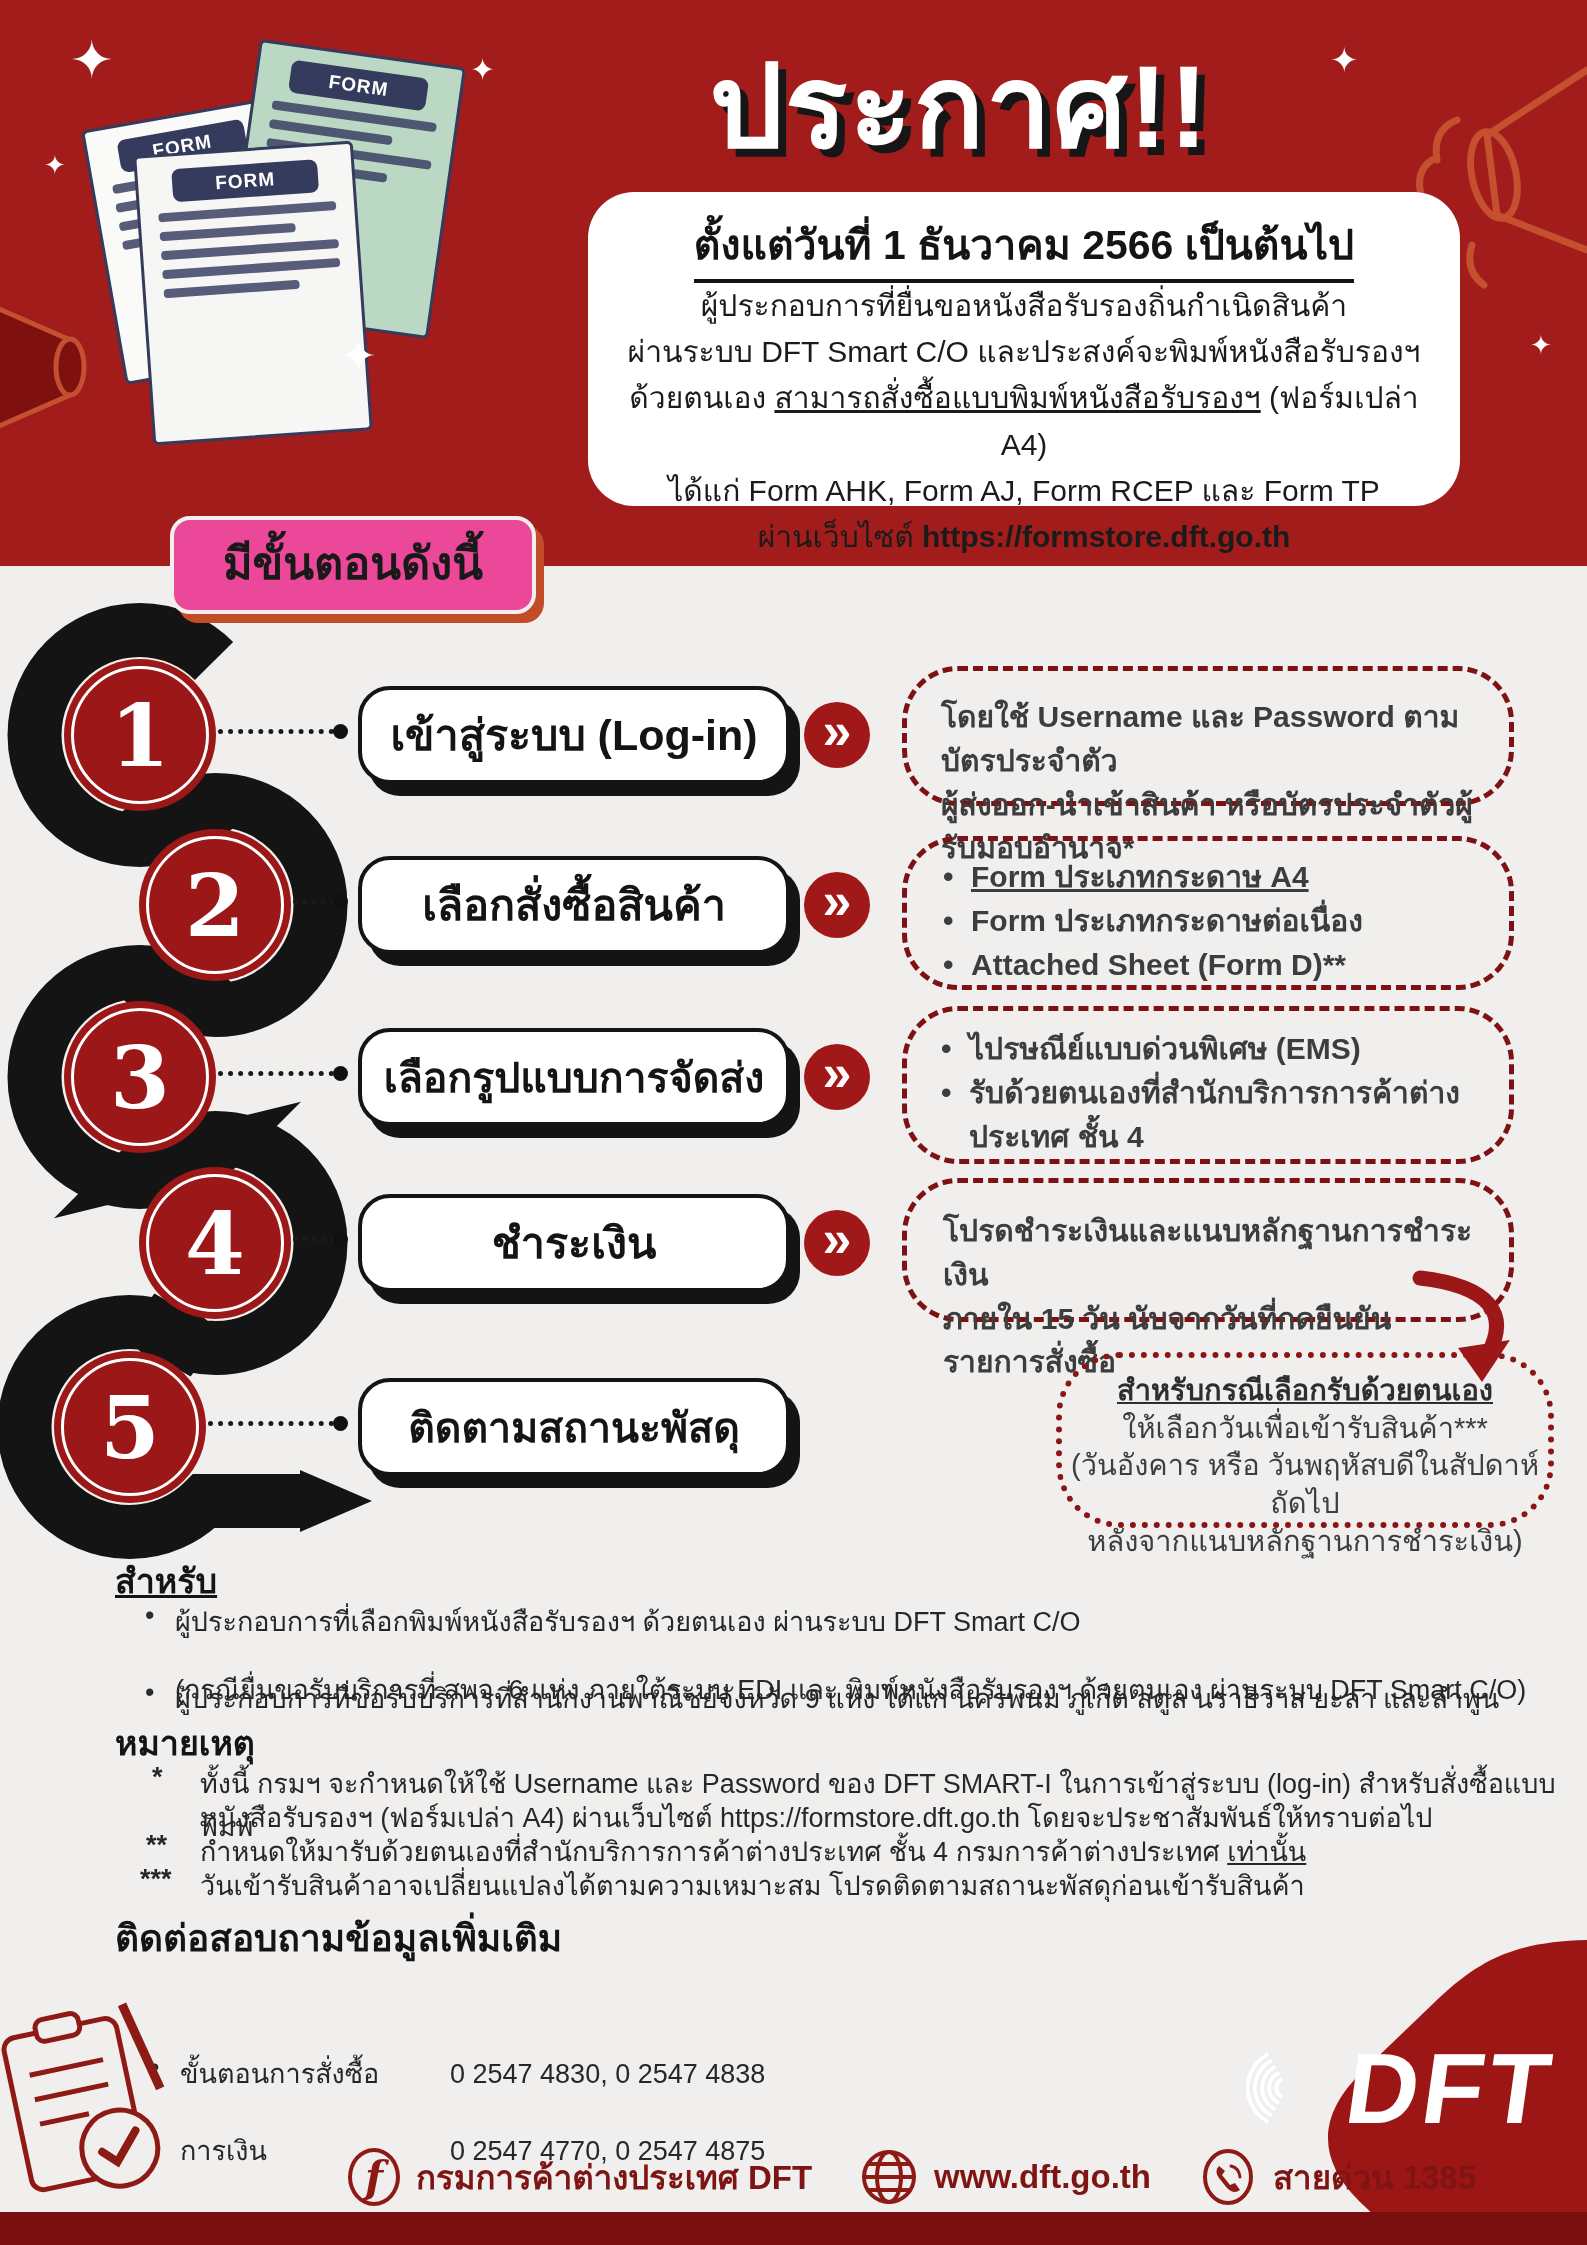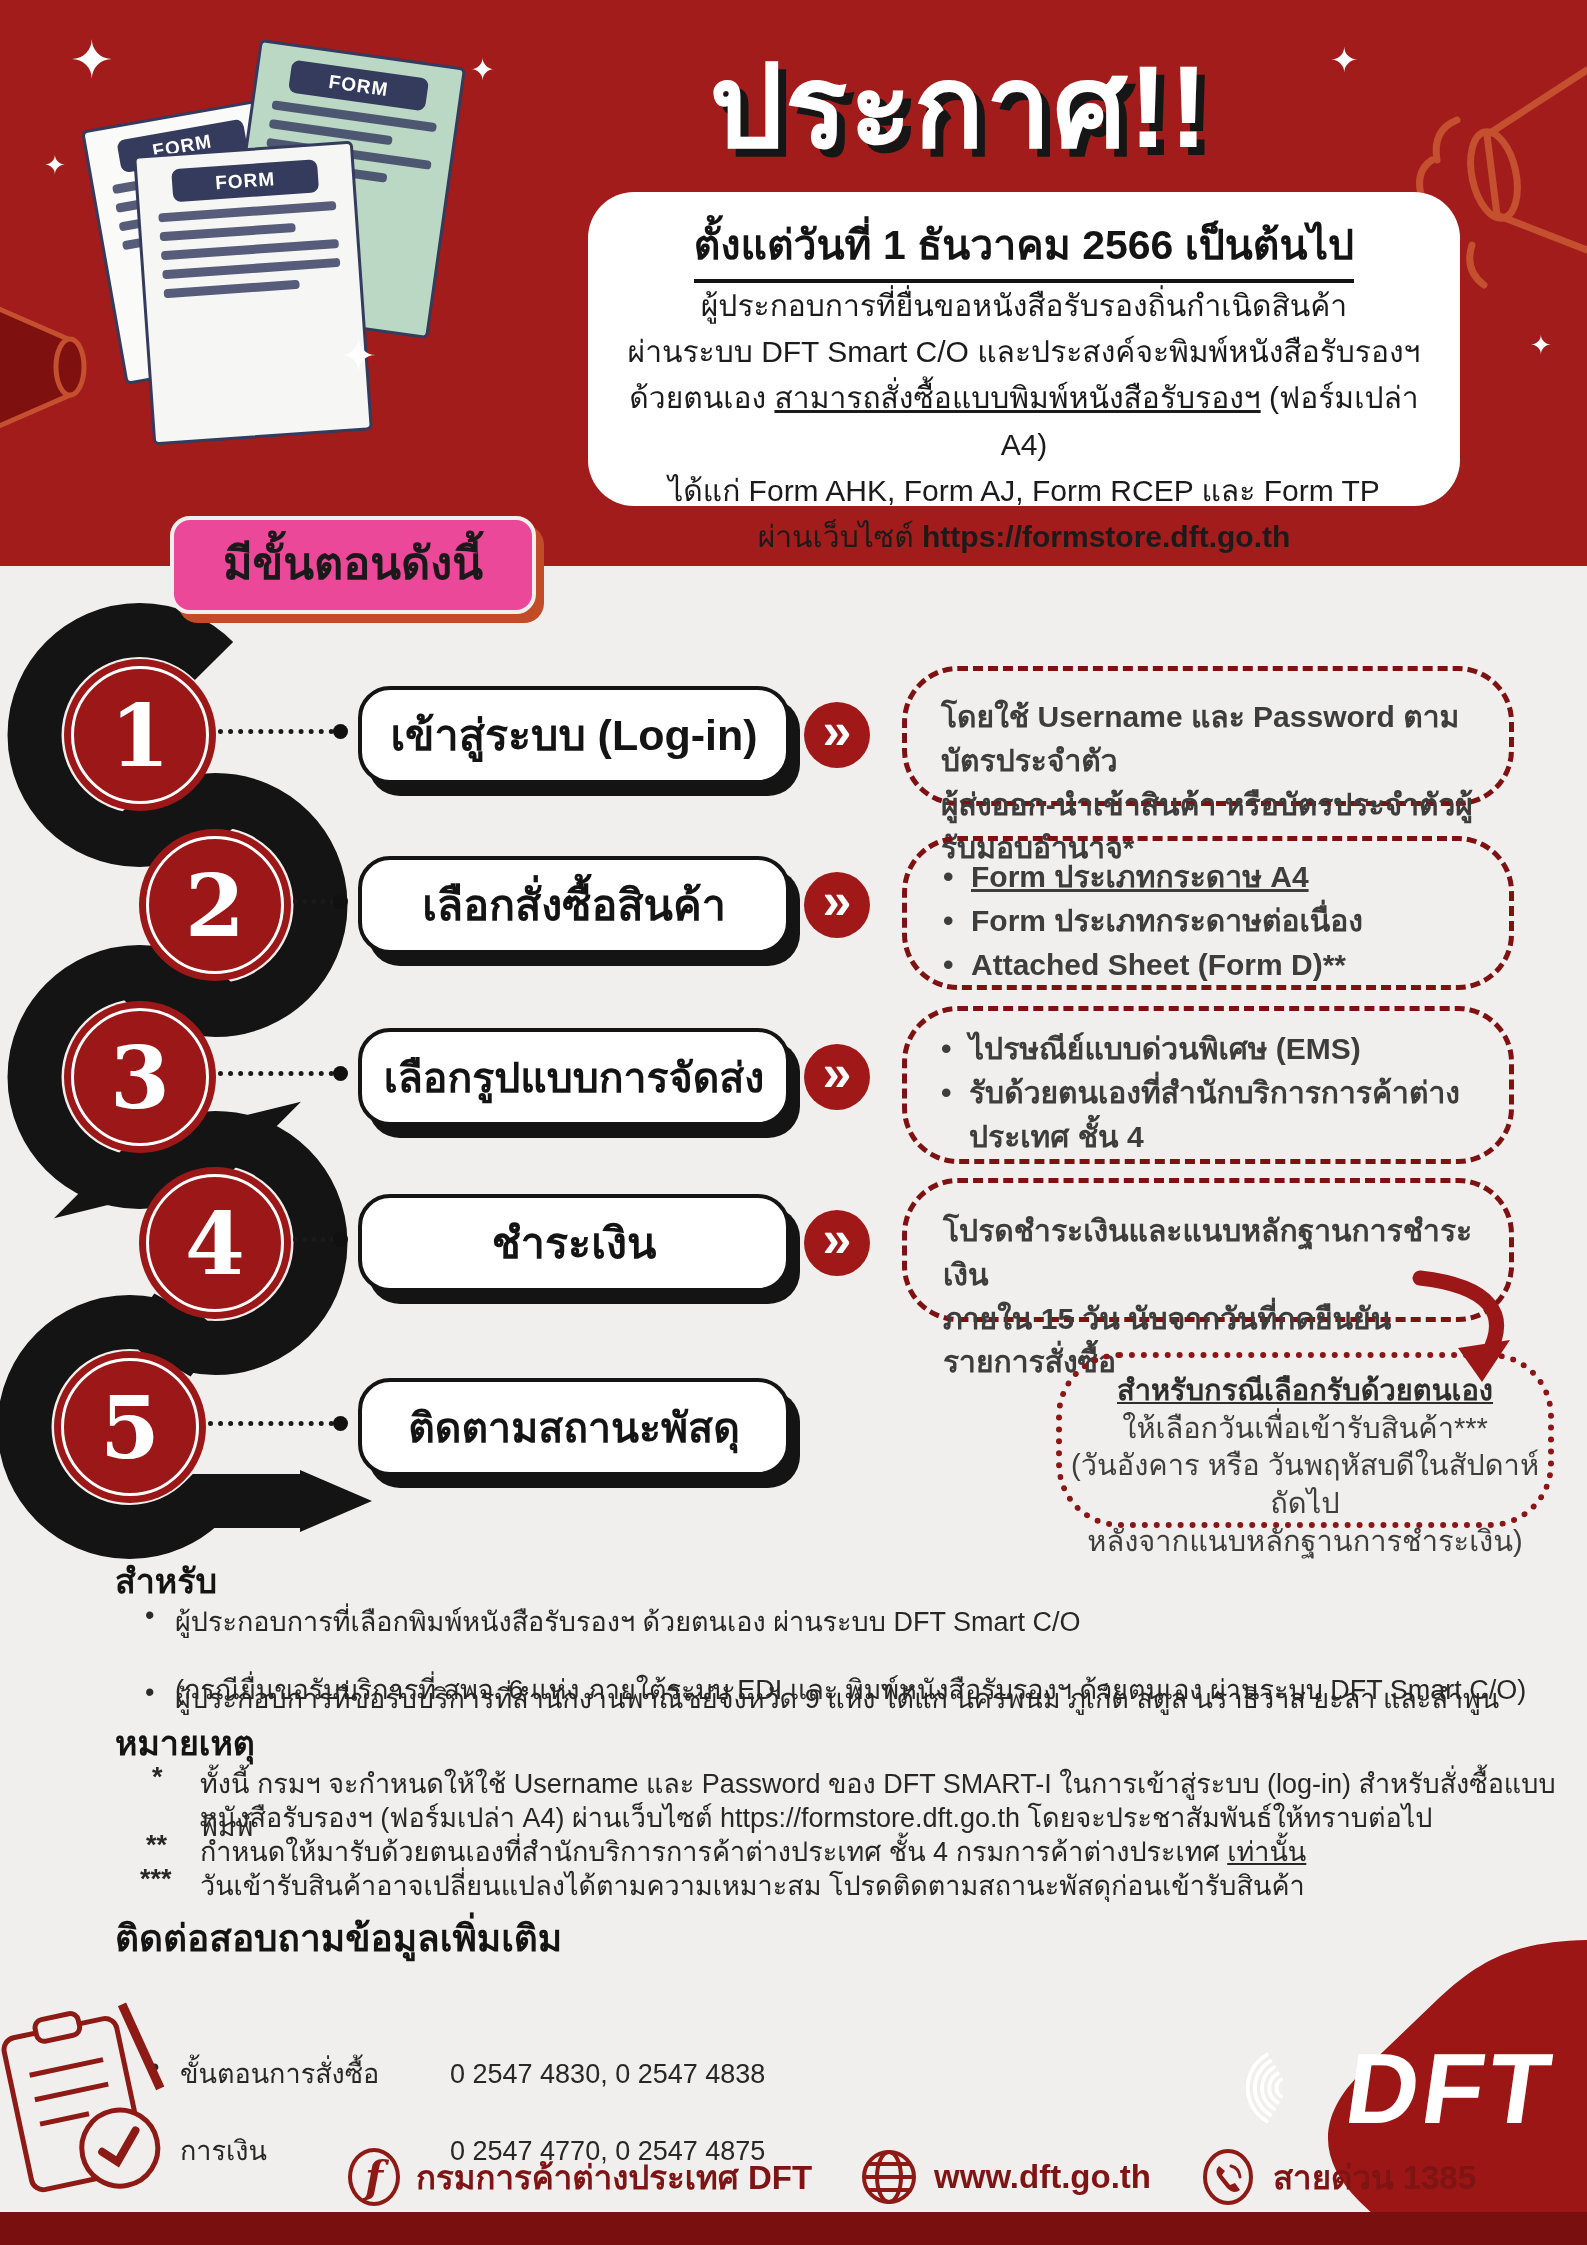--- a/index.html
+++ b/index.html
@@ -224,21 +224,21 @@
     <polygon points="60,82 112,74 84,116" fill="#9C1717"></polygon>
   </svg>
 
   <div class="abs notebox">
     <div class="t">สำหรับกรณีเลือกรับด้วยตนเอง</div>
     <div>ให้เลือกวันเพื่อเข้ารับสินค้า***</div>
     <div>(วันอังคาร หรือ วันพฤหัสบดีในสัปดาห์ถัดไป</div>
     <div>หลังจากแนบหลักฐานการชำระเงิน)</div>
   </div>
 
-  <div class="abs sec-title" style="left:115px;top:1554px;font-size:34px;">สำหรับ</div>
+  <div class="abs sec-title" style="left:115px;top:1554px;font-size:34px;text-decoration:underline;">สำหรับ</div>
   <div class="abs brow with-dot" style="left:145px;top:1600px;width:1380px;">ผู้ประกอบการที่เลือกพิมพ์หนังสือรับรองฯ ด้วยตนเอง ผ่านระบบ DFT Smart C/O</div>
   <div class="abs brow with-dot" style="left:145px;top:1634px;width:1400px;">ผู้ประกอบการที่ขอรับบริการที่สำนักงานพาณิชย์จังหวัด 9 แห่ง ได้แก่ นครพนม ภูเก็ต สตูล นราธิวาส ยะลา และลำพูน</div>
   <div class="abs brow" style="left:175px;top:1668px;width:1390px;">(กรณียื่นขอรับบริการที่ สพจ. 6 แห่ง ภายใต้ระบบ EDI และ พิมพ์หนังสือรับรองฯ ด้วยตนเอง ผ่านระบบ DFT Smart C/O)</div>
 
   <div class="abs sec-title" style="left:115px;top:1716px;font-size:34px;">หมายเหตุ</div>
   <div class="abs marker" style="left:152px;top:1762px;">*</div>
   <div class="abs brow" style="left:200px;top:1762px;width:1360px;">ทั้งนี้ กรมฯ จะกำหนดให้ใช้ Username และ Password ของ DFT SMART-I ในการเข้าสู่ระบบ (log-in) สำหรับสั่งซื้อแบบพิมพ์</div>
   <div class="abs brow" style="left:200px;top:1796px;width:1360px;">หนังสือรับรองฯ (ฟอร์มเปล่า A4) ผ่านเว็บไซต์ https://formstore.dft.go.th โดยจะประชาสัมพันธ์ให้ทราบต่อไป</div>
   <div class="abs marker" style="left:146px;top:1830px;">**</div>
   <div class="abs brow" style="left:200px;top:1830px;width:1360px;"><span>กำหนดให้มารับด้วยตนเองที่สำนักบริการการค้าต่างประเทศ ชั้น 4 กรมการค้าต่างประเทศ </span><span class="u2">เท่านั้น</span></div>

